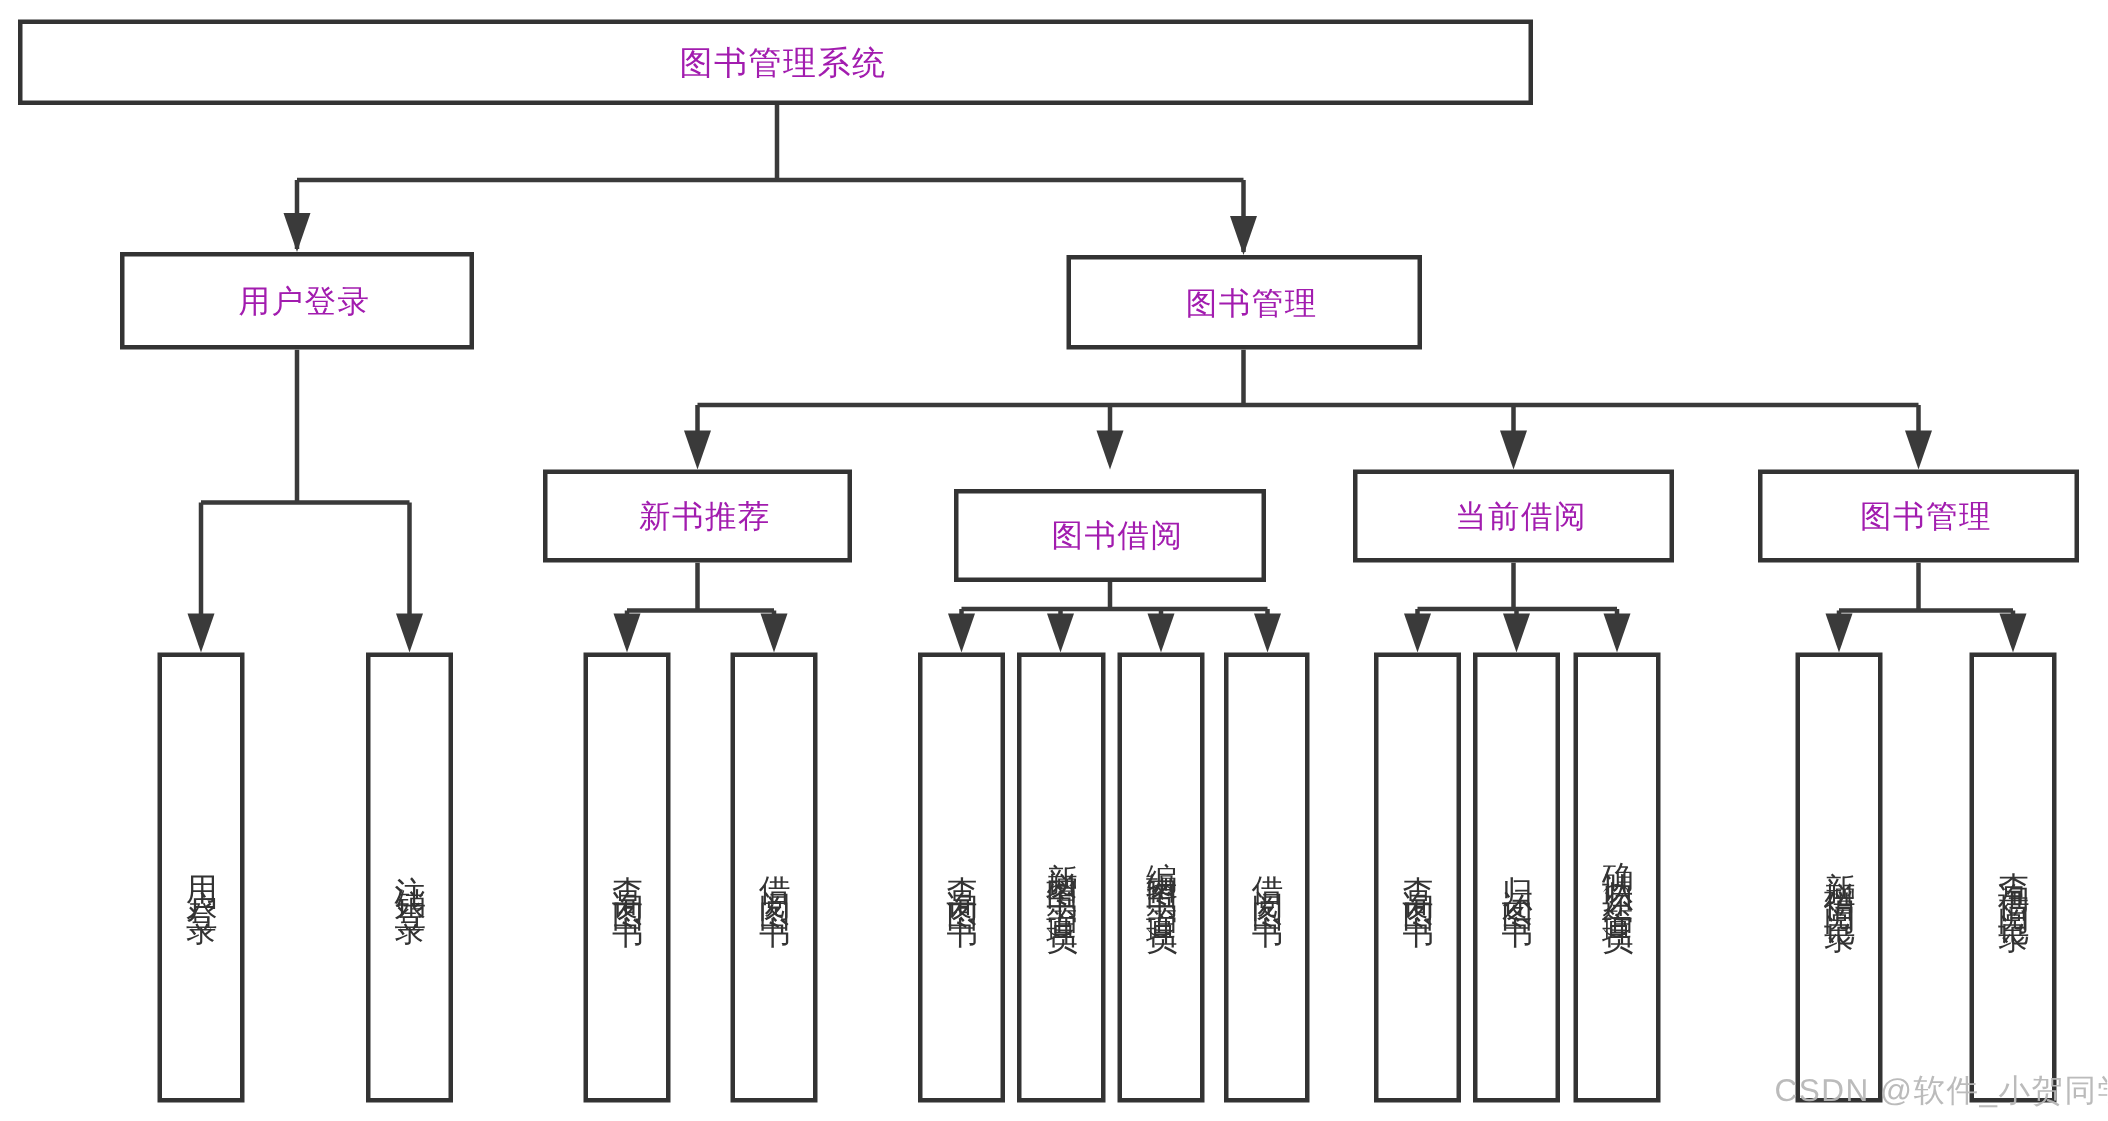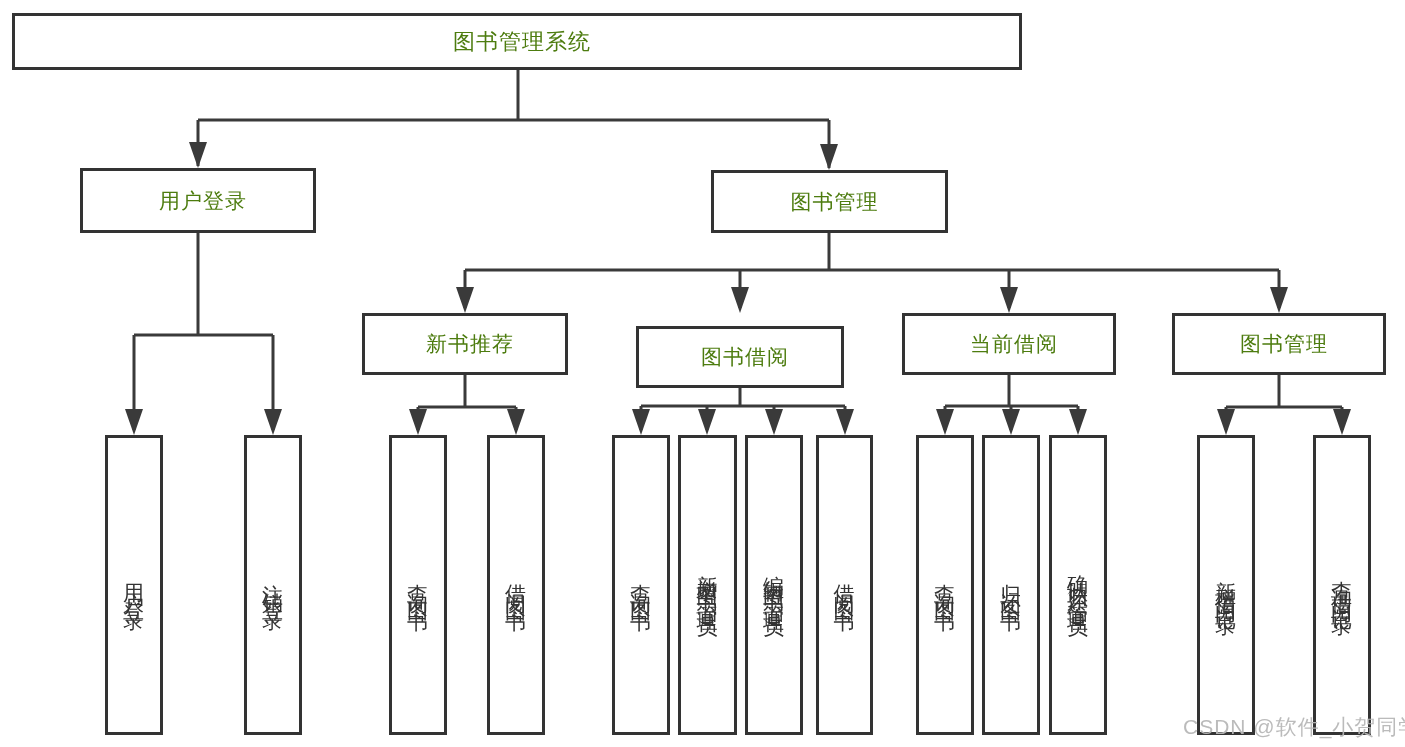--- a/index.html
+++ b/index.html
@@ -4,21 +4,21 @@
 <style>
   html,body{margin:0;padding:0;background:#fff;}
   .canvas{
     position:relative;width:1405px;height:747px;background:#ffffff;
     font-family:"Liberation Sans","DejaVu Sans",sans-serif;overflow:hidden;
   }
   svg.connectors{position:absolute;left:0;top:0;width:1405px;height:747px;z-index:1;}
   .node{
     position:absolute;box-sizing:border-box;border:3px solid #333333;background:#ffffff;
     display:flex;align-items:center;justify-content:center;
-    font-size:21px;color:#4d7c0f;z-index:2;letter-spacing:1px;padding-left:10px;
+    font-size:21px;color:#a21caf;z-index:2;letter-spacing:1px;padding-left:10px;
   }
   .node.root{font-size:22px;}
   .leaf{
     position:absolute;top:435px;height:300px;box-sizing:border-box;
     border:3px solid #333333;background:#ffffff;
     display:flex;align-items:center;justify-content:center;z-index:2;
   }
   .leaf .vtext{
     writing-mode:vertical-rl;text-orientation:mixed;
     font-size:21px;letter-spacing:9px;color:#333333;white-space:nowrap;line-height:1;

